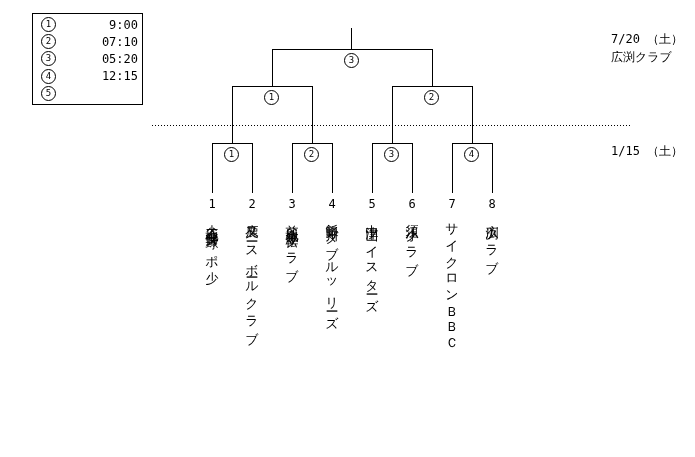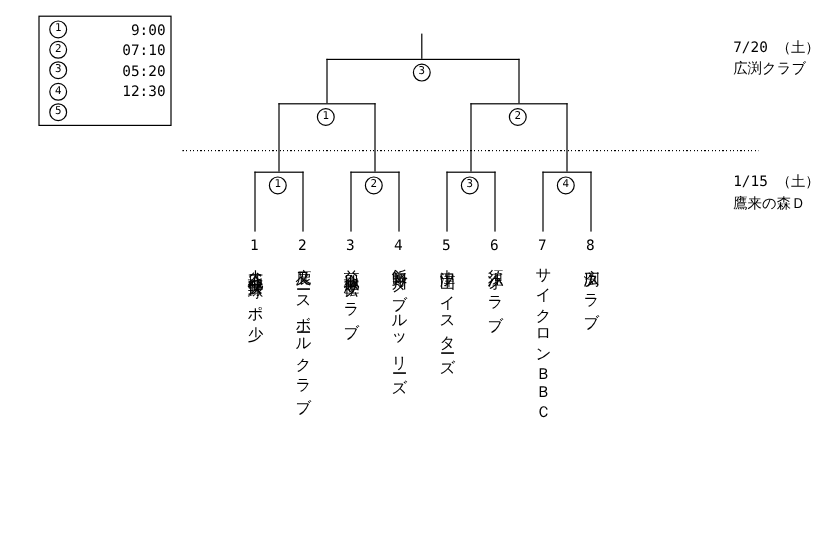--- a/index.html
+++ b/index.html
@@ -52,35 +52,34 @@
     <div class="srow">
       <span class="circ">2</span>
       <span class="stime">07:10</span>
     </div>
     <div class="srow">
       <span class="circ">3</span>
       <span class="stime">05:20</span>
     </div>
     <div class="srow">
       <span class="circ">4</span>
-      <span class="stime">12:30</span>
+      <span class="stime">12:15</span>
     </div>
     <div class="srow">
       <span class="circ">5</span>
       <span class="stime"></span>
     </div>
   </div>
 
   <div class="session" style="top:30px;">
     <div>7/20 （土）</div>
     <div>広渕クラブ</div>
   </div>
   <div class="session" style="top:142px;">
     <div>1/15 （土）</div>
-    <div>鷹来の森Ｄ</div>
   </div>
 
   <div class="dotted"></div>
 
   <div class="v" style="left:351px;top:28px;height:21px;"></div>
   <div class="h" style="left:272px;top:49px;width:161px;"></div>
   <div class="v" style="left:272px;top:49px;height:37px;"></div>
   <div class="v" style="left:432px;top:49px;height:37px;"></div>
 
   <div class="h" style="left:232px;top:86px;width:81px;"></div>

